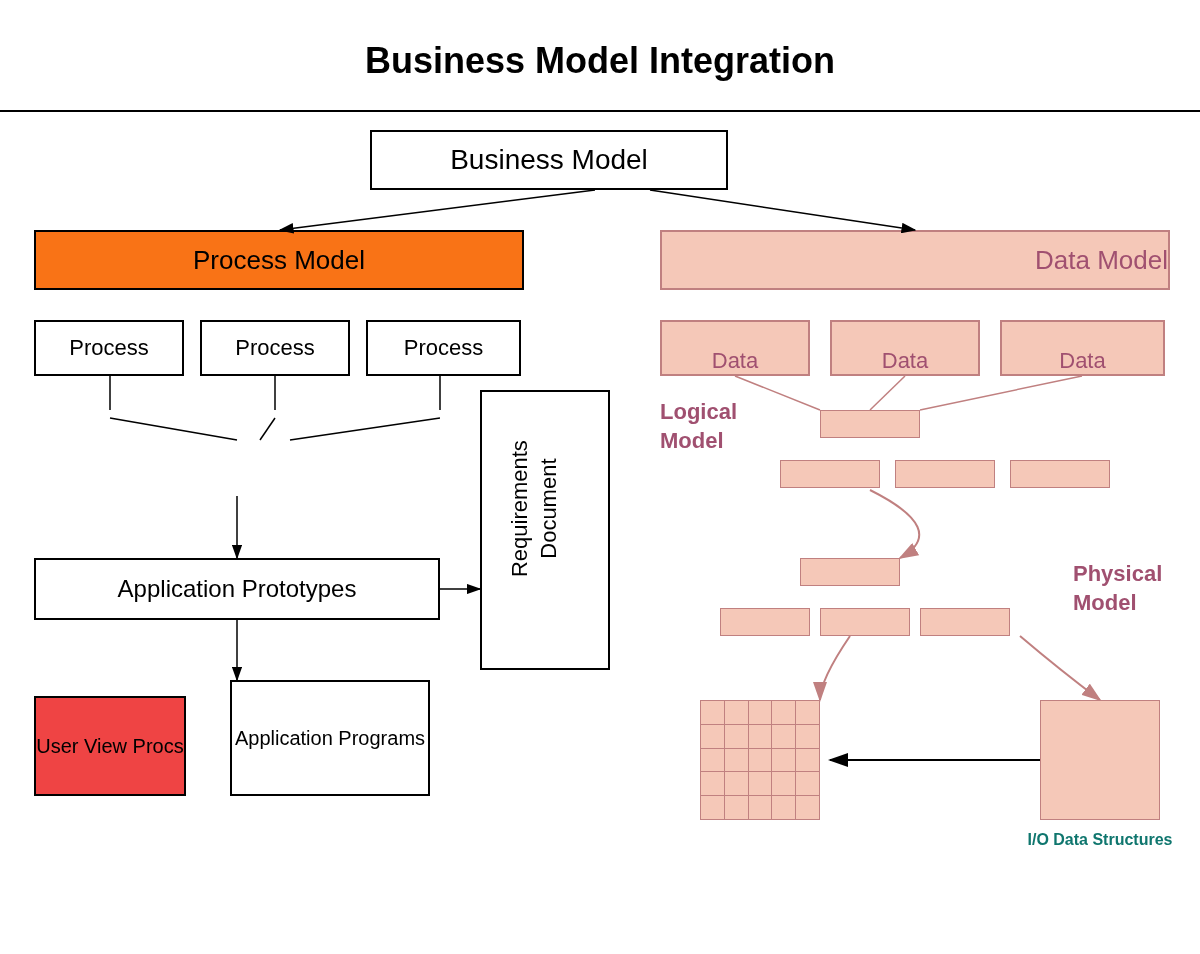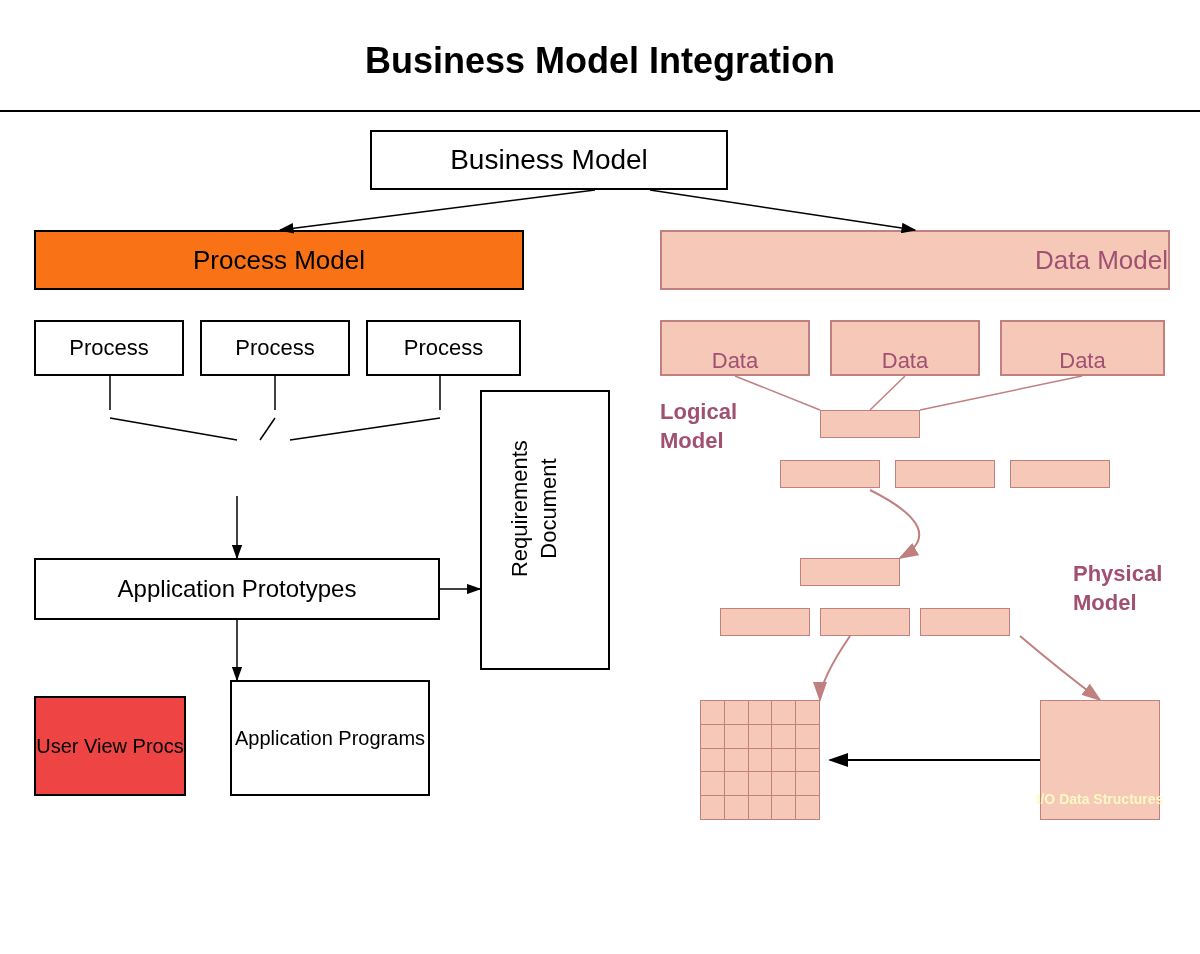--- a/index.html
+++ b/index.html
@@ -329,21 +329,21 @@
             <td></td>
             <td></td>
           </tr>
     </tbody>
       </table>
   </div>
 
 
   <div class="io-box"></div>
 
-  <div style="position:absolute;top:790px;left:1020px;width:160px;text-align:center;font-size:14px;color:#fef9c3;font-weight:bold;line-height:1.3;">
+  <div style="position:absolute;top:830px;left:1020px;width:160px;text-align:center;font-size:16px;color:#0f766e;font-weight:bold;line-height:1.3;">
     <span>I/O Data
 Structures</span>
   </div>
 
   <svg class="svg-overlay">
 
     <line x1="595" y1="190" x2="280" y2="230" stroke="#000" stroke-width="1.5" marker-end="url(#arrow-black)"></line>
 
     <line x1="650" y1="190" x2="915" y2="230" stroke="#000" stroke-width="1.5" marker-end="url(#arrow-black)"></line>
 

